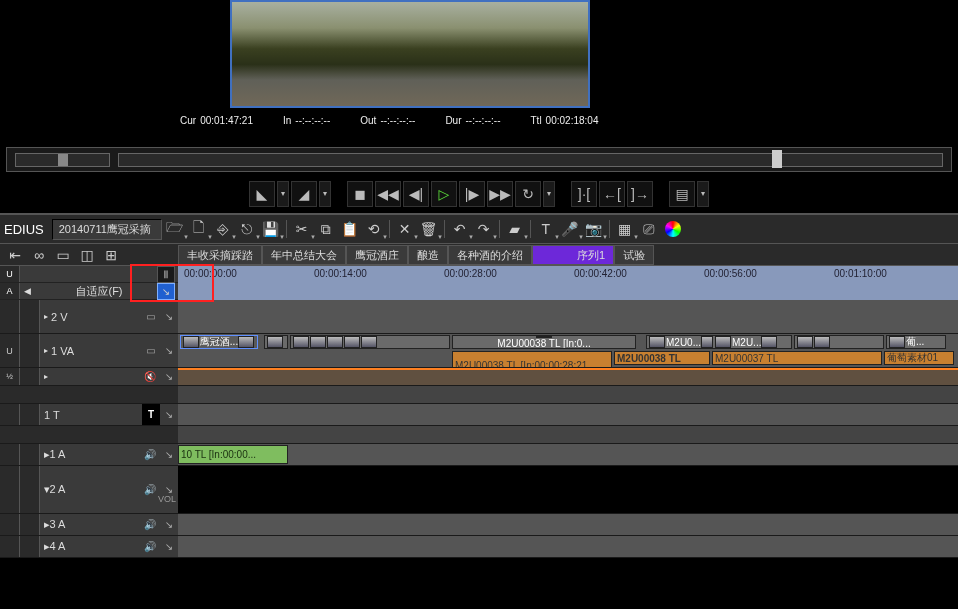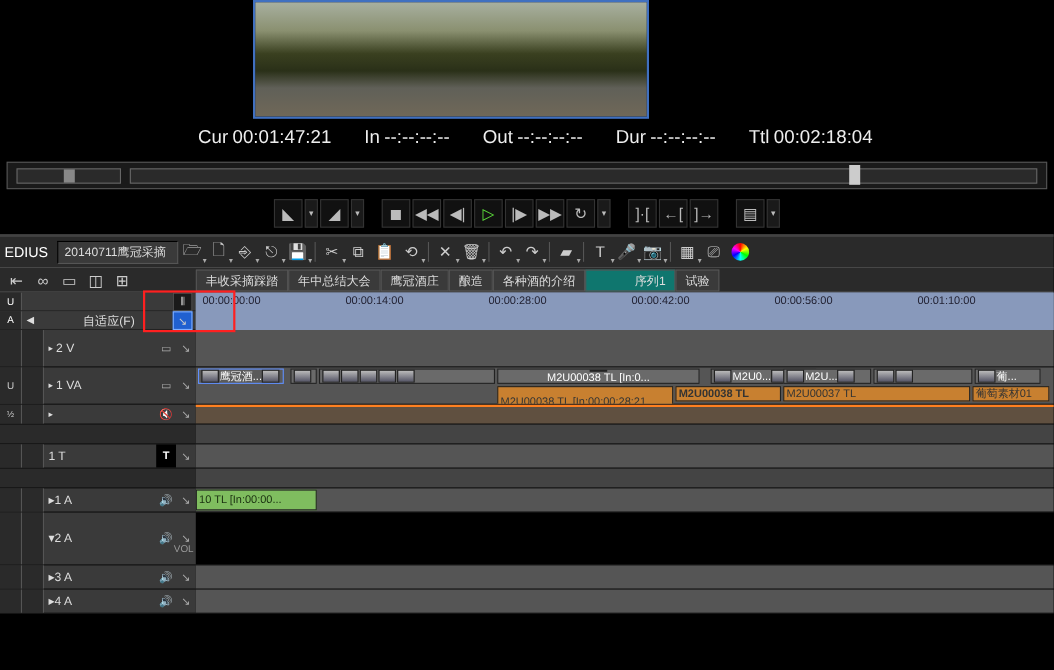--- a/index.html
+++ b/index.html
@@ -1,20 +1,20 @@
 <!DOCTYPE html>
 <html><head>
 <meta charset="utf-8">
 <style>
 * { margin: 0; padding: 0; box-sizing: border-box; }
 body { background: #000; font-family: "MS Gothic", "SimSun", Arial, sans-serif; font-size: 11px; color: #ccc; width: 958px; height: 609px; overflow: hidden; }
 
 .preview-area { position: relative; height: 145px; }
 .preview-frame { position: absolute; left: 230px; top: 0; width: 360px; height: 108px; border: 2px solid #4070c0; background: linear-gradient(to bottom, #a8b0a0 0%, #8a9070 25%, #3a4020 45%, #2a3018 60%, #606058 75%, #706858 100%); }
-.preview-info { position: absolute; top: 115px; left: 180px; right: 20px; display: flex; gap: 30px; font-size: 17px; color: #eee; }
+.preview-info { position: absolute; top: 115px; left: 180px; right: 20px; display: flex; gap: 30px; font-size: 10px; color: #eee; }
 .preview-info span { white-space: nowrap; }
 .preview-info .lbl { margin-right: 4px; }
 
 .scrub-bar { height: 25px; margin: 2px 6px; background: #1a1a1a; border: 1px solid #555; display: flex; align-items: center; position: relative; }
 .scrub-left { width: 95px; height: 14px; margin-left: 8px; background: #2a2a2a; border: 1px solid #666; position: relative; }
 .scrub-left::after { content: ""; position: absolute; left: 50%; top: 0; bottom: 0; width: 10px; background: #888; margin-left: -5px; }
 .scrub-right { flex: 1; height: 14px; margin: 0 8px; background: #2a2a2a; border: 1px solid #666; position: relative; }
 .scrub-marker { position: absolute; right: 160px; top: -4px; width: 10px; height: 18px; background: #ccc; }
 
 .transport { height: 40px; display: flex; align-items: center; justify-content: center; gap: 2px; padding: 0 6px; border-bottom: 1px solid #555; }
@@ -29,21 +29,21 @@
 .tico { width: 22px; height: 22px; display: flex; align-items: center; justify-content: center; color: #ccc; cursor: pointer; font-size: 14px; position: relative; }
 .tico.dd::after { content: "▾"; font-size: 7px; position: absolute; right: -2px; bottom: -1px; color: #aaa; }
 .tsep { width: 1px; height: 18px; background: #555; margin: 0 2px; }
 .tico.rec { color: #ff3030; }
 .tico.colorwheel { background: conic-gradient(red, yellow, lime, cyan, blue, magenta, red); border-radius: 50%; width: 16px; height: 16px; margin: 3px; }
 
 .sub-toolbar { height: 22px; background: #2a2a2a; border-bottom: 1px solid #555; display: flex; align-items: center; }
 .sub-left { width: 178px; display: flex; align-items: center; gap: 2px; padding-left: 4px; }
 .tabs { display: flex; height: 20px; }
 .tab { padding: 2px 8px; background: #3a3a3a; border: 1px solid #555; color: #ddd; font-size: 11px; cursor: pointer; }
-.tab.active { background: #0f766e; padding-left: 44px; }
+.tab.active { background: #6d28d9; padding-left: 44px; }
 
 .timeline-area { position: relative; }
 .tl-header { display: flex; height: 34px; }
 .track-header-col { width: 178px; background: #3a3a3a; }
 .ruler-area { flex: 1; position: relative; background: #8899bb; }
 
 .th-row { display: flex; align-items: center; height: 17px; border-bottom: 1px solid #222; }
 .th-row .cell-v { width: 20px; background: #2a2a2a; text-align: center; font-size: 9px; color: #fff; border-right: 1px solid #555; height: 100%; line-height: 17px; }
 .th-row .scale { flex: 1; background: #3a3a3a; color: #ddd; font-size: 11px; padding: 0 4px; display: flex; justify-content: space-between; align-items: center; height: 100%; }
 .th-row .scale .arrow { font-size: 9px; }

